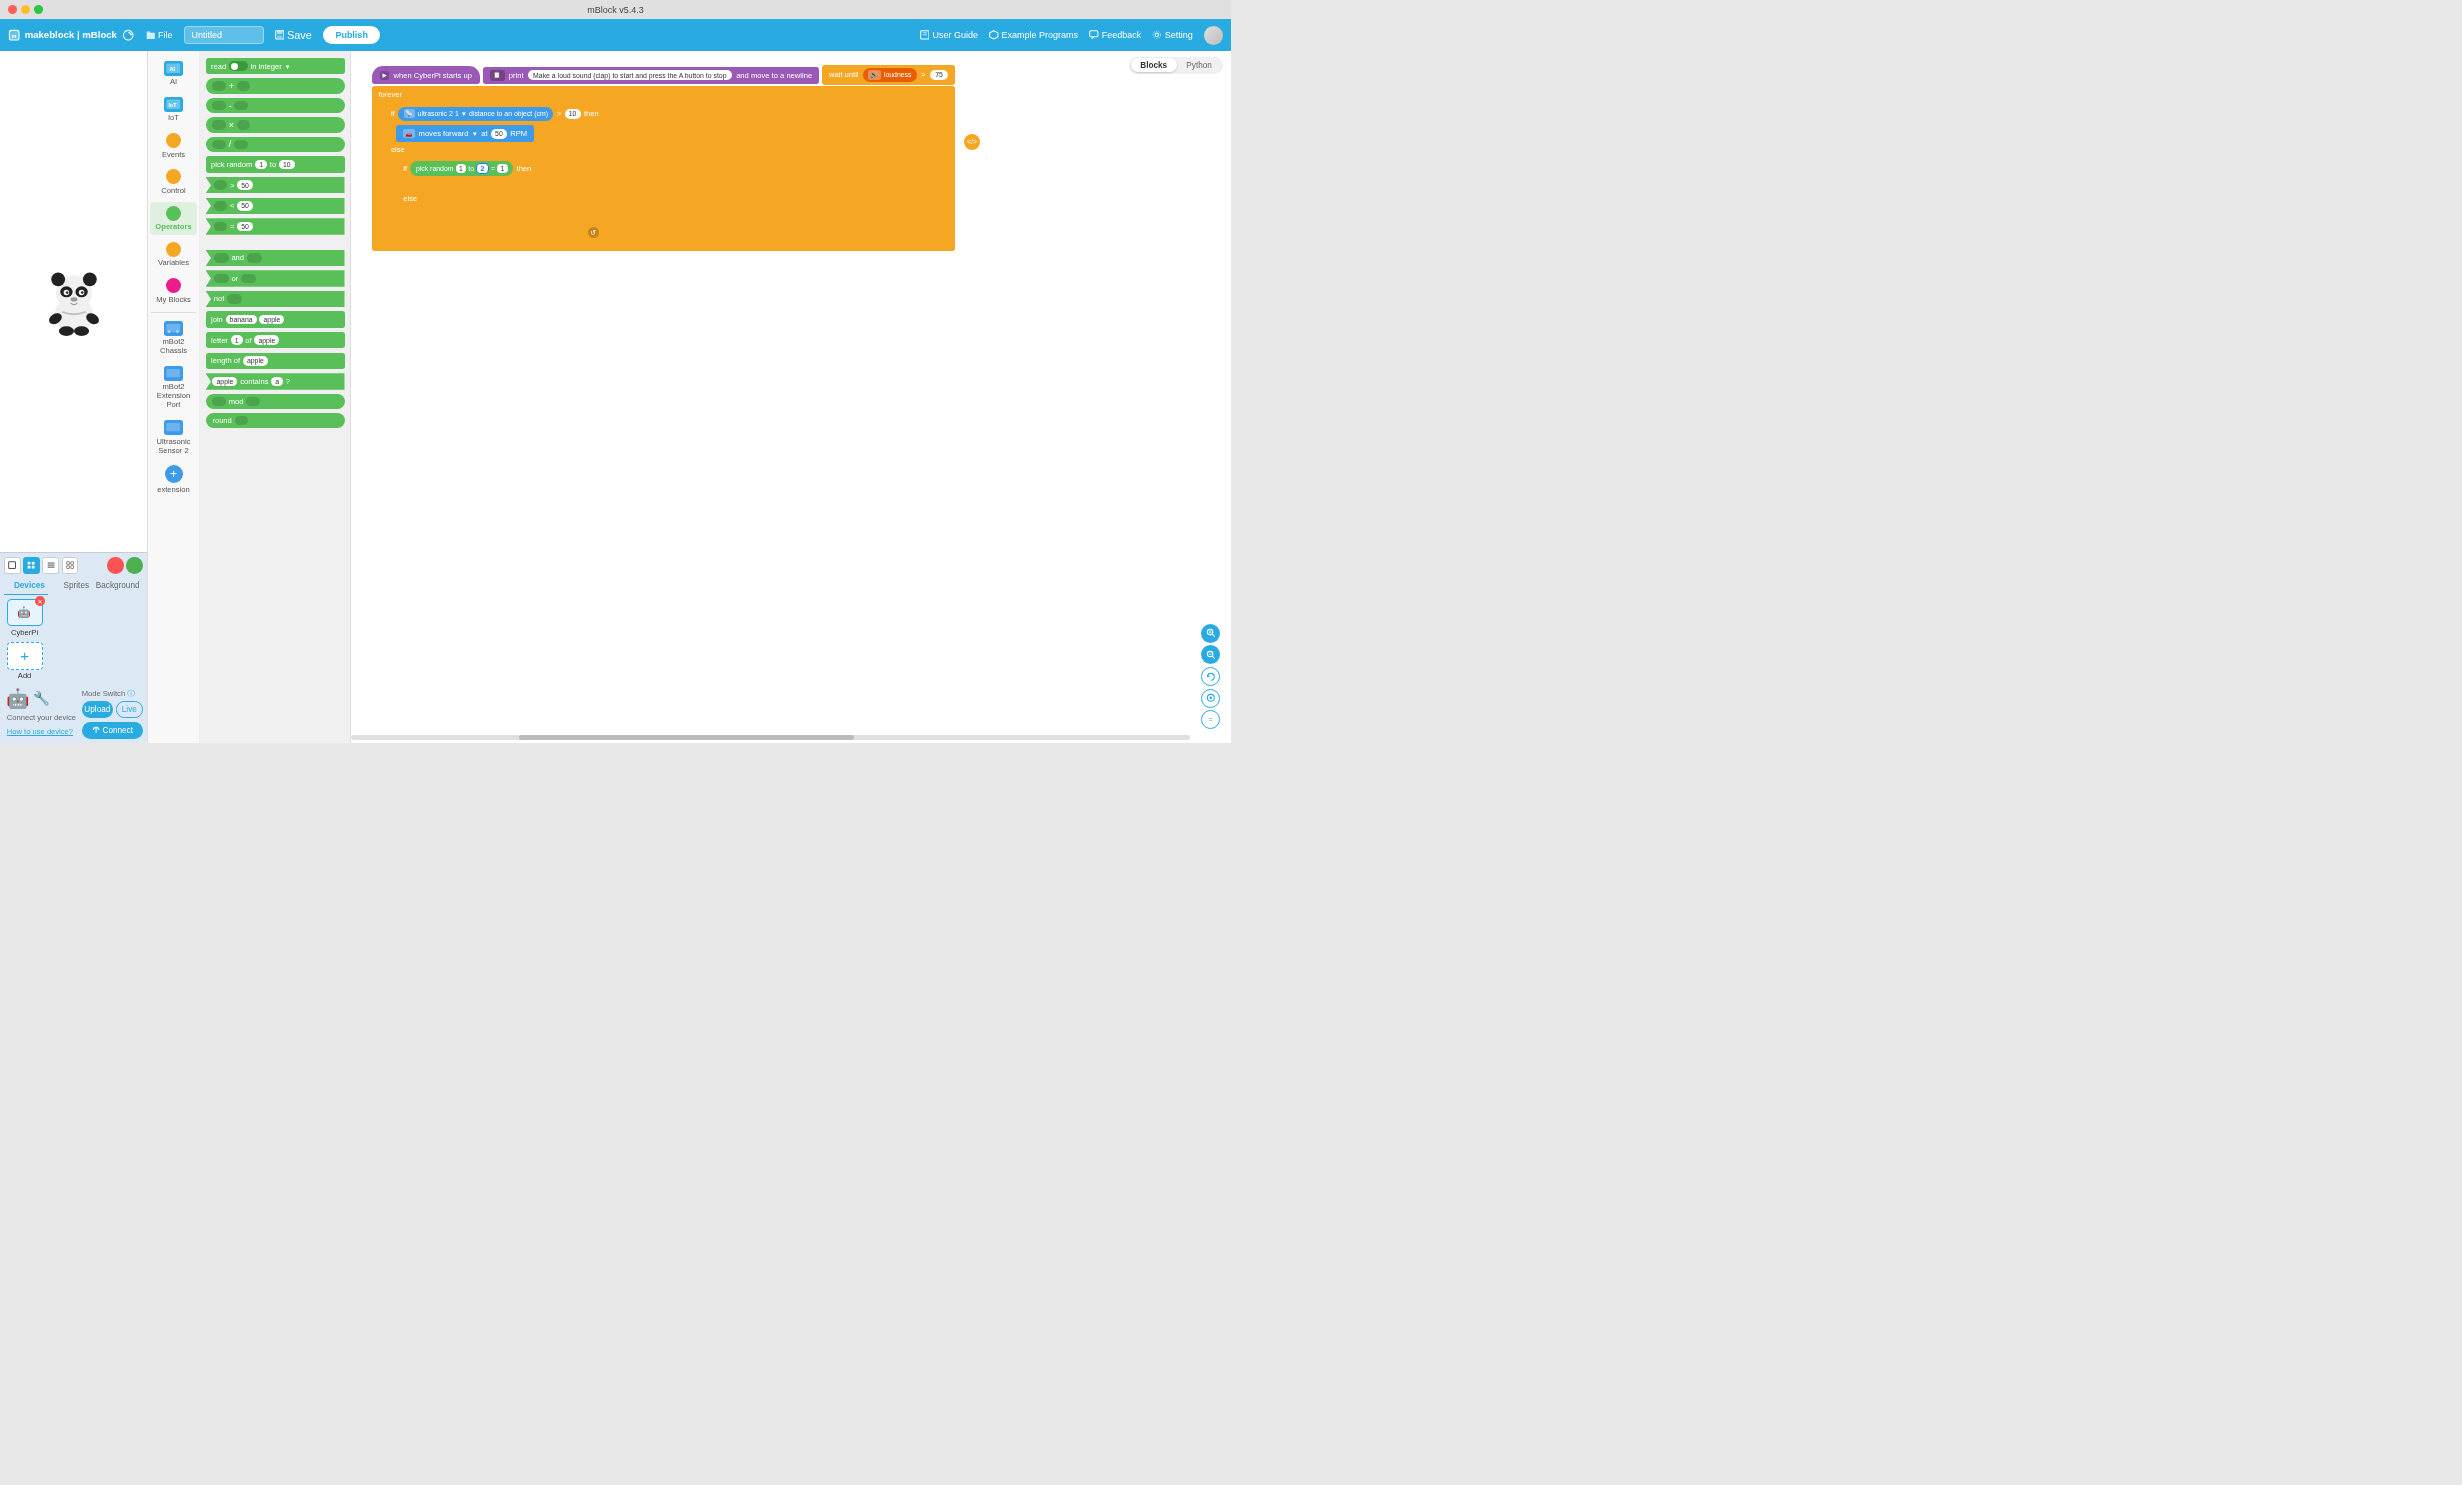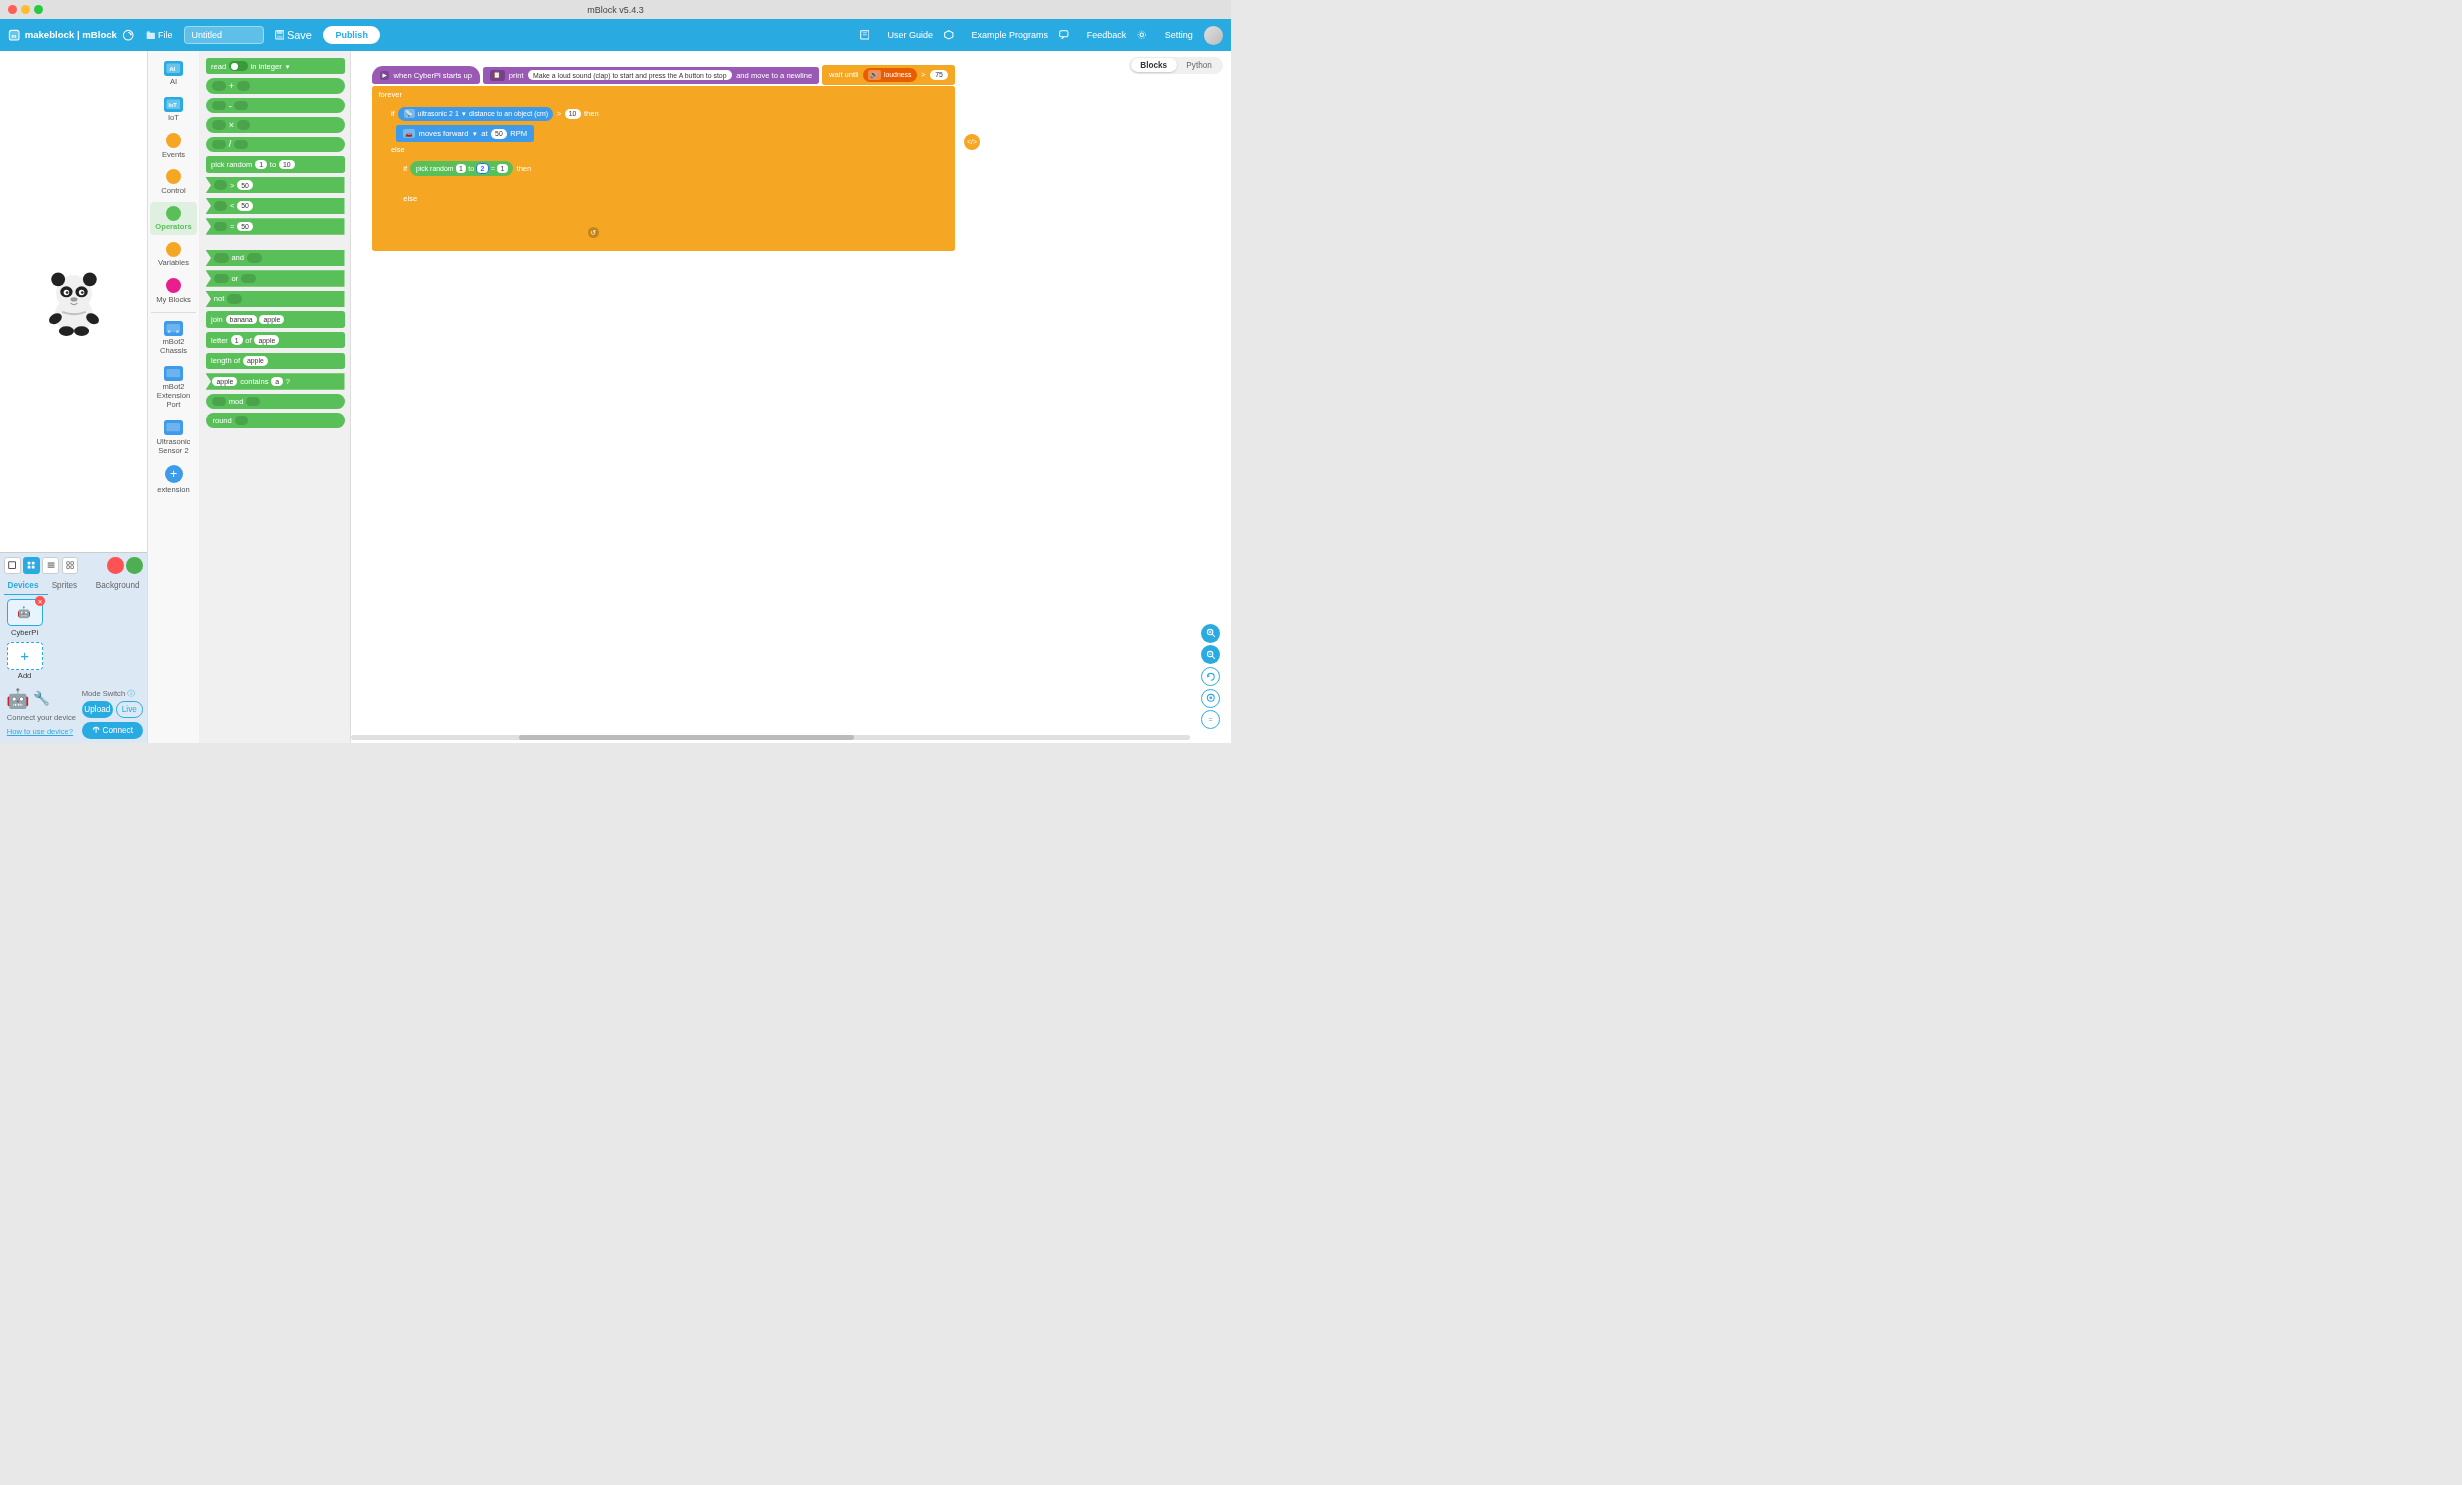--- a/index.html
+++ b/index.html
@@ -53,21 +53,21 @@
       color: white; font-size: 11px; display: flex; align-items: center; gap: 2.7px; cursor: pointer;
       background: transparent; border: none; padding: 2.7px 5.5px;
     }
     .publish-btn {
       background: white; color: #29abe2; font-weight: 600; font-size: 9px;
       border: none; border-radius: 11px; padding: 4.1px 12.4px; cursor: pointer;
     }
     .toolbar-right {
       margin-left: auto; display: flex; align-items: center; gap: 11px; color: white; font-size: 9px;
     }
-    .toolbar-right-item { display: flex; align-items: flex-end; gap: 18px; cursor: pointer; }
+    .toolbar-right-item { display: flex; align-items: flex-end; gap: 3px; cursor: pointer; }
     .avatar { width: 19px; height: 19px; border-radius: 50%; background: #aaa; }
 
     
     .main-layout {
       display: flex;
       height: calc(743px - 19px - 32px);
     }
     .view-controls {
       display: flex; align-items: center; gap: 2.7px; margin-bottom: 4.1px;
     }
@@ -76,21 +76,21 @@
       display: flex; align-items: center; justify-content: center; cursor: pointer; font-size: 7.6px;
     }
     .view-btn.active { background: #29abe2; color: white; border-color: #29abe2; }
     .stop-btn { width: 16.5px; height: 16.5px; border-radius: 50%; background: #ff5252; border: none; cursor: pointer; margin-left: auto; }
     .go-btn { width: 16.5px; height: 16.5px; border-radius: 50%; background: #4caf50; border: none; cursor: pointer; }
 
     .tabs {
       display: flex; gap: 0; margin-bottom: 4.1px;
     }
     .tab {
-      flex: 1; text-align: left; padding: 3.4px; font-size: 8.2px; cursor: pointer;
+      flex: 1; text-align: right; padding: 3.4px; font-size: 8.2px; cursor: pointer;
       border-bottom: 1.4px solid transparent; color: #666;
     }
     .tab.active { color: #29abe2; border-bottom-color: #29abe2; font-weight: 600; }
 
     .device-list { display: flex; gap: 5.5px; flex-wrap: wrap; }
     .device-item {
       display: flex; flex-direction: column; align-items: center; gap: 1.4px;
       width: 41px; cursor: pointer;
     }
     .device-thumb {

